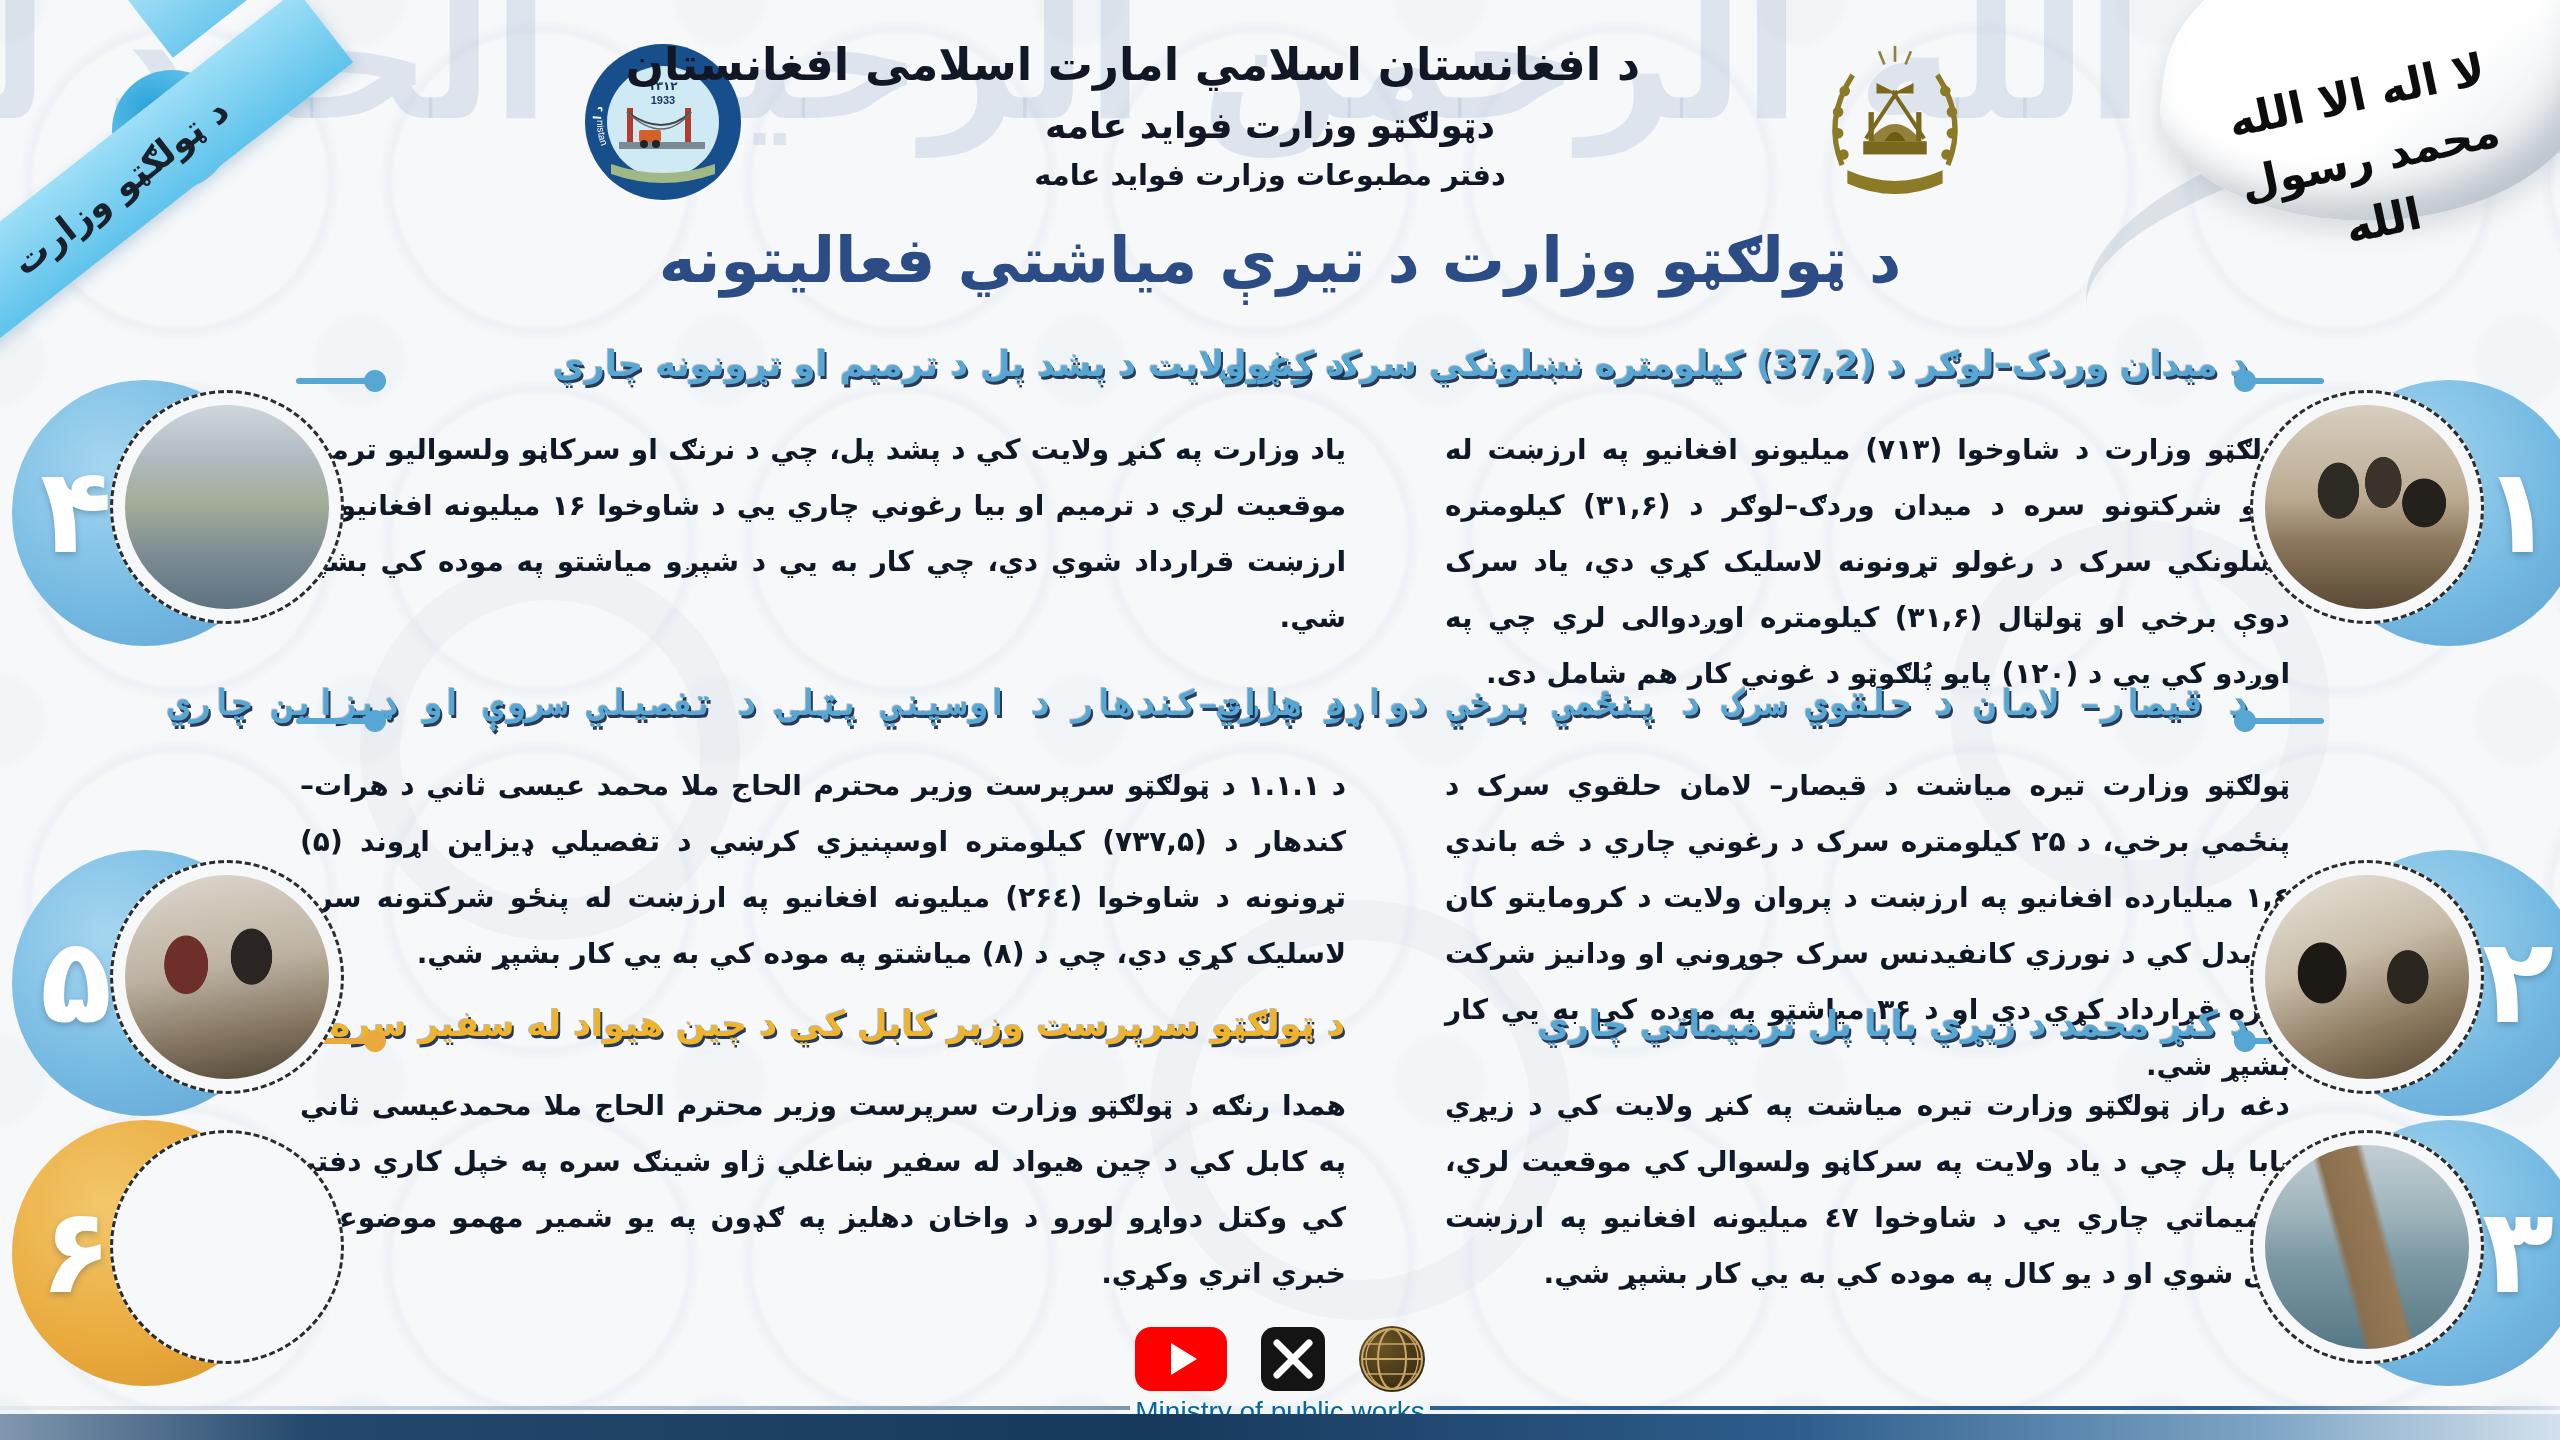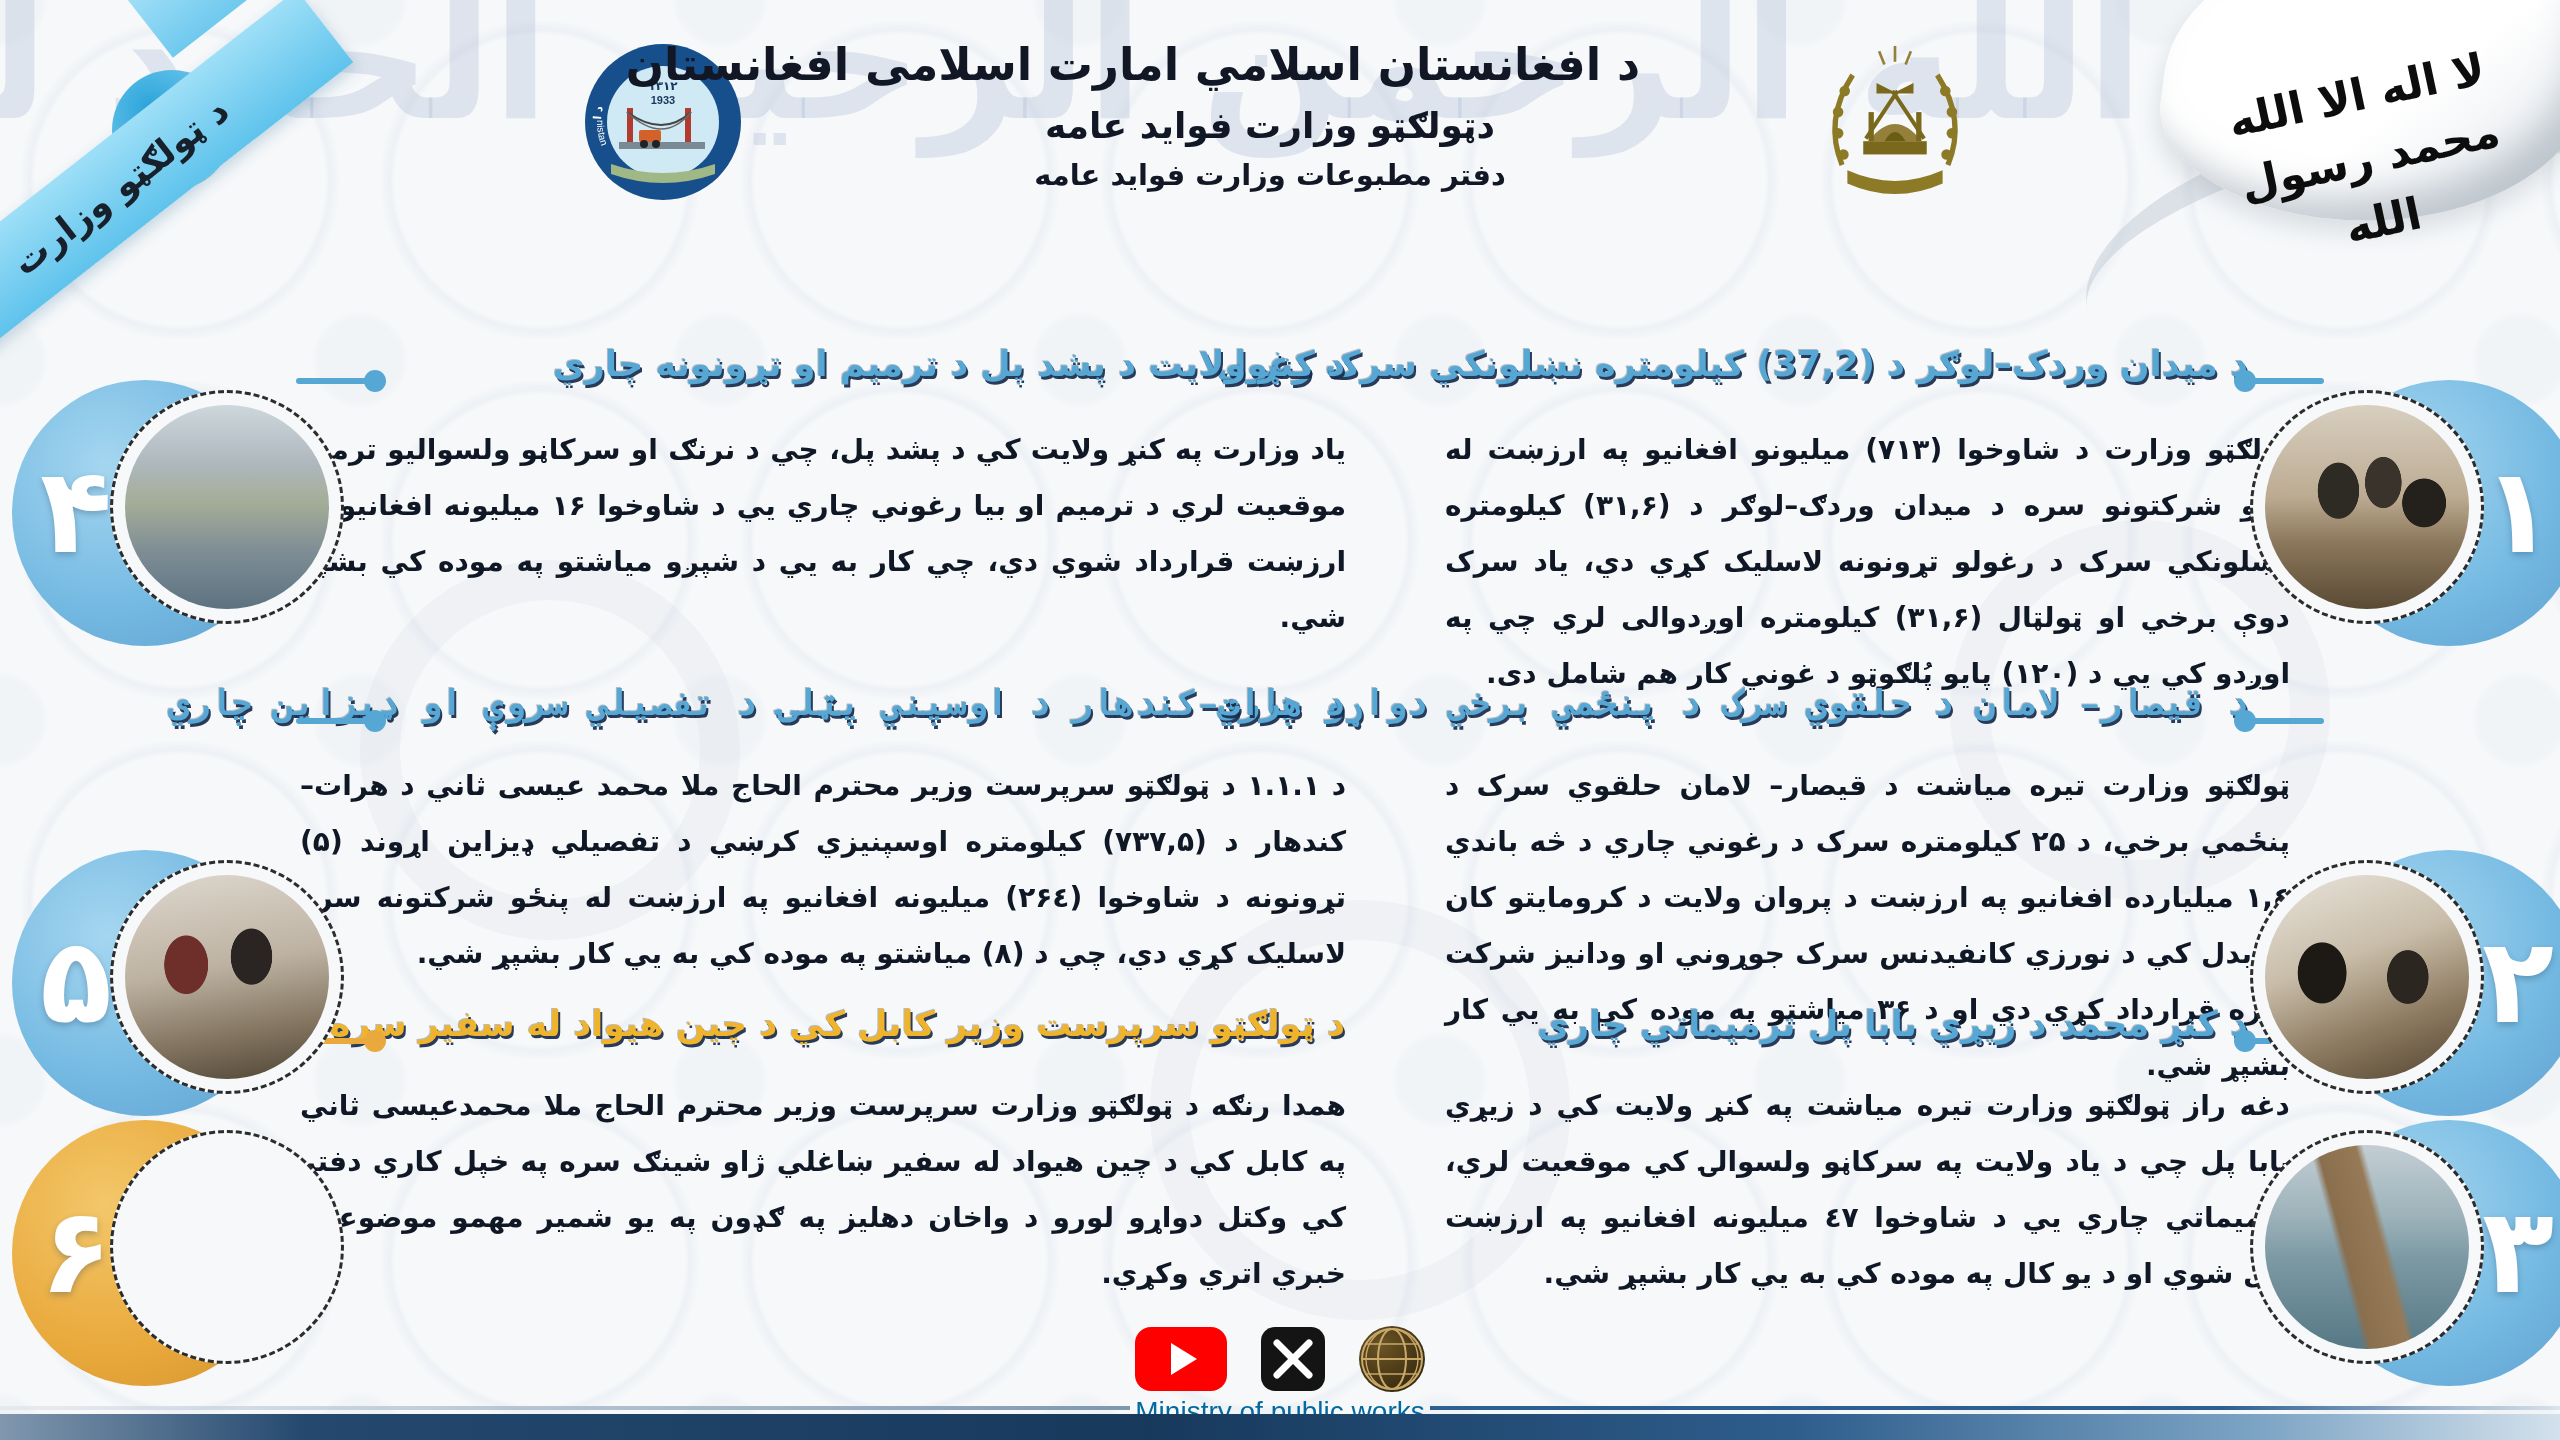--- a/index.html
+++ b/index.html
@@ -216,20 +216,21 @@
       </g>
     </svg>
   </div>
 
   <div class="flag-wrap">
     <div class="flag-swoosh"></div>
     <div class="flag-cloth"></div>
     <div class="flag-text">لا اله الا الله محمد رسول الله</div>
   </div>
 
+  <div class="main-title">د ټولګټو وزارت د تیرې میاشتي فعالیتونه</div>
 
   <div class="item side-right row1">
     <div class="item-heading">د میدان وردک–لوګر د (37,2) کیلومتره نښلونکي سرک رغول</div>
     <div class="connector">
         <span class="dot"></span>
       </div>
     <div class="item-body">ټولګټو وزارت د شاوخوا (۷۱۳) میلیونو افغانیو په ارزښت له دوو شرکتونو سره د میدان وردګ–لوګر د (۳۱,۶) کیلومتره نښلونکي سرک د رغولو تړونونه لاسلیک کړي دي، یاد سرک دوې برخي او ټولټال (۳۱,۶) کیلومتره اوږدوالی لري چي په اوږدو کي یي د (۱۲۰) پایو پُلګوټو د غوني کار هم شامل دی.</div>
     <div class="media">
       <div class="bubble"></div>
       <div class="bubble-number">۱</div>

